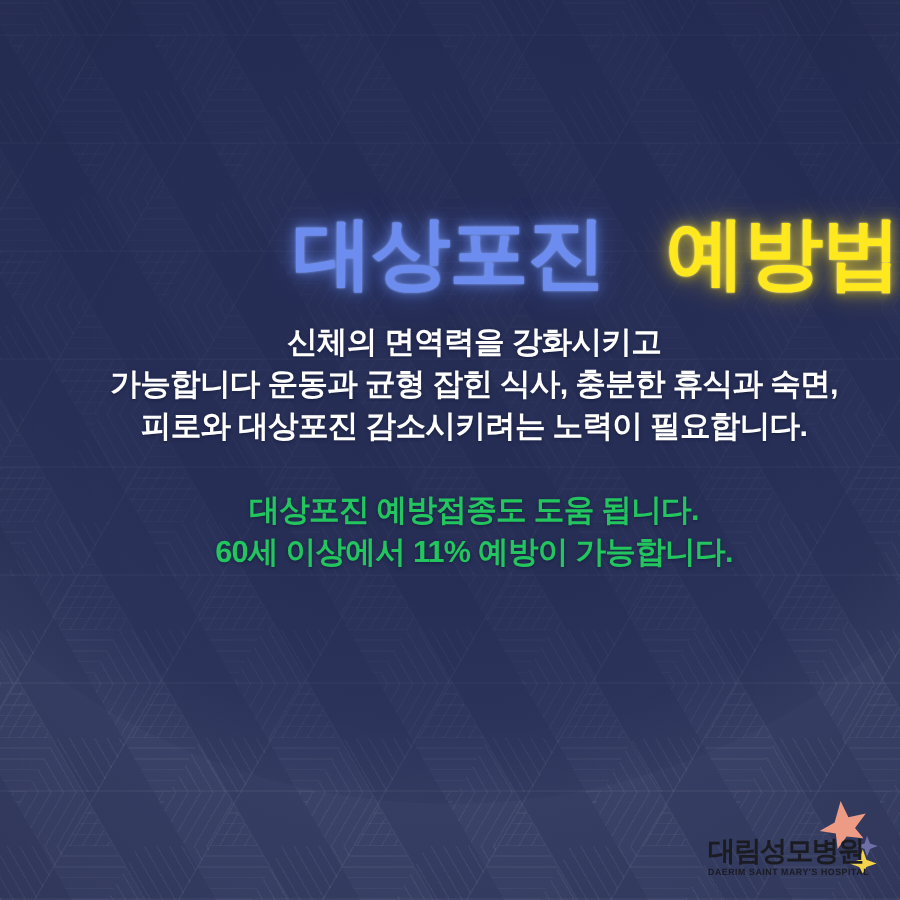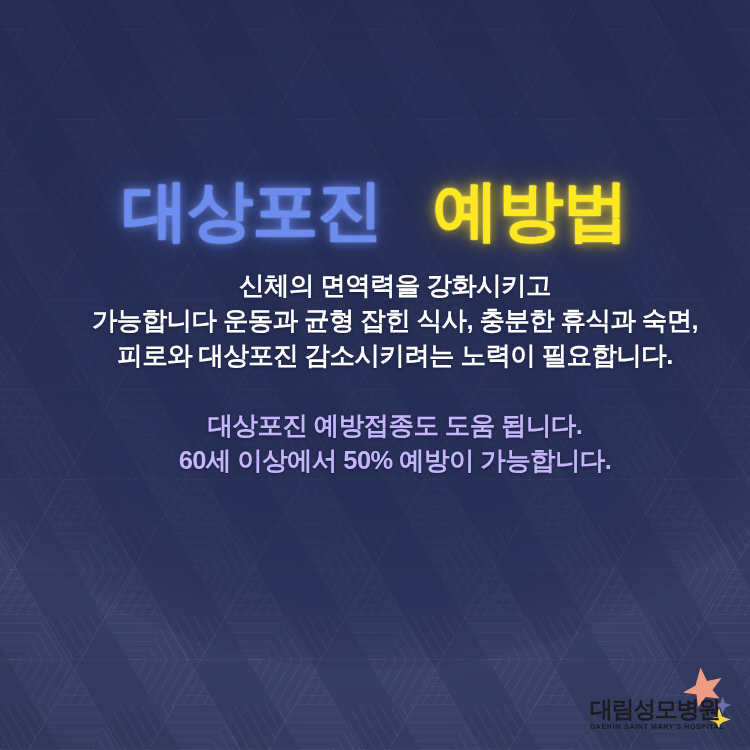--- a/index.html
+++ b/index.html
@@ -117,21 +117,21 @@
     z-index: 5;
     width: 750px;
     height: 750px;
   }
 
   #headline {
     position: absolute;
     top: 131px;
     left: 0;
     width: 750px;
-    text-align: center;
+    text-align: right;
     font-size: 66px;
     font-weight: 700;
     letter-spacing: -1px;
     line-height: 1.08;
     white-space: nowrap;
   }
   #headline .hl-blue {
     color: #6d8cf0;
     text-shadow:
       0 0 2px rgba(150,180,255,0.95),
@@ -164,21 +164,21 @@
     letter-spacing: -0.6px;
     white-space: nowrap;
   }
   .para .line { display: block; margin-left: 40px; }
   #para-white {
     color: #ffffff;
     text-shadow: 0 1px 3px rgba(10,14,40,0.55);
   }
   #para-gap { height: 35px; }
   #para-yellow {
-    color: #c4b5fd;
+    color: #22c55e;
     text-shadow: 0 1px 3px rgba(10,14,40,0.55);
   }
 
   
   #logo {
     position: absolute;
     right: 12px;
     bottom: 10px;
     width: 148px;
     height: 74px;
@@ -244,21 +244,21 @@
       <p class="para" id="para-white">
         <span class="line">신체의 면역력을 강화시키고</span>
         <span class="line">가능합니다 운동과 균형 잡힌 식사, 충분한 휴식과 숙면,</span>
         <span class="line">피로와 대상포진 감소시키려는 노력이 필요합니다.</span>
       </p>
 
       <div id="para-gap"></div>
 
       <p class="para" id="para-yellow">
         <span class="line">대상포진 예방접종도 도움 됩니다.</span>
-        <span class="line">60세 이상에서 50% 예방이 가능합니다.</span>
+        <span class="line">60세 이상에서 11% 예방이 가능합니다.</span>
       </p>
 
     </div>
 
     <div id="logo">
 
       <svg id="logo-stars" viewBox="0 0 62 62">
 
         <g>
           <path d="M26.5 1.5 L33.0 15.0 L47.5 12.0 L38.5 24.0 L45.5 32.5 L31.5 31.0 L24.0 41.5 L22.5 28.5 L9.0 26.5 L21.5 19.5 Z" fill="#EE9B85"></path>

